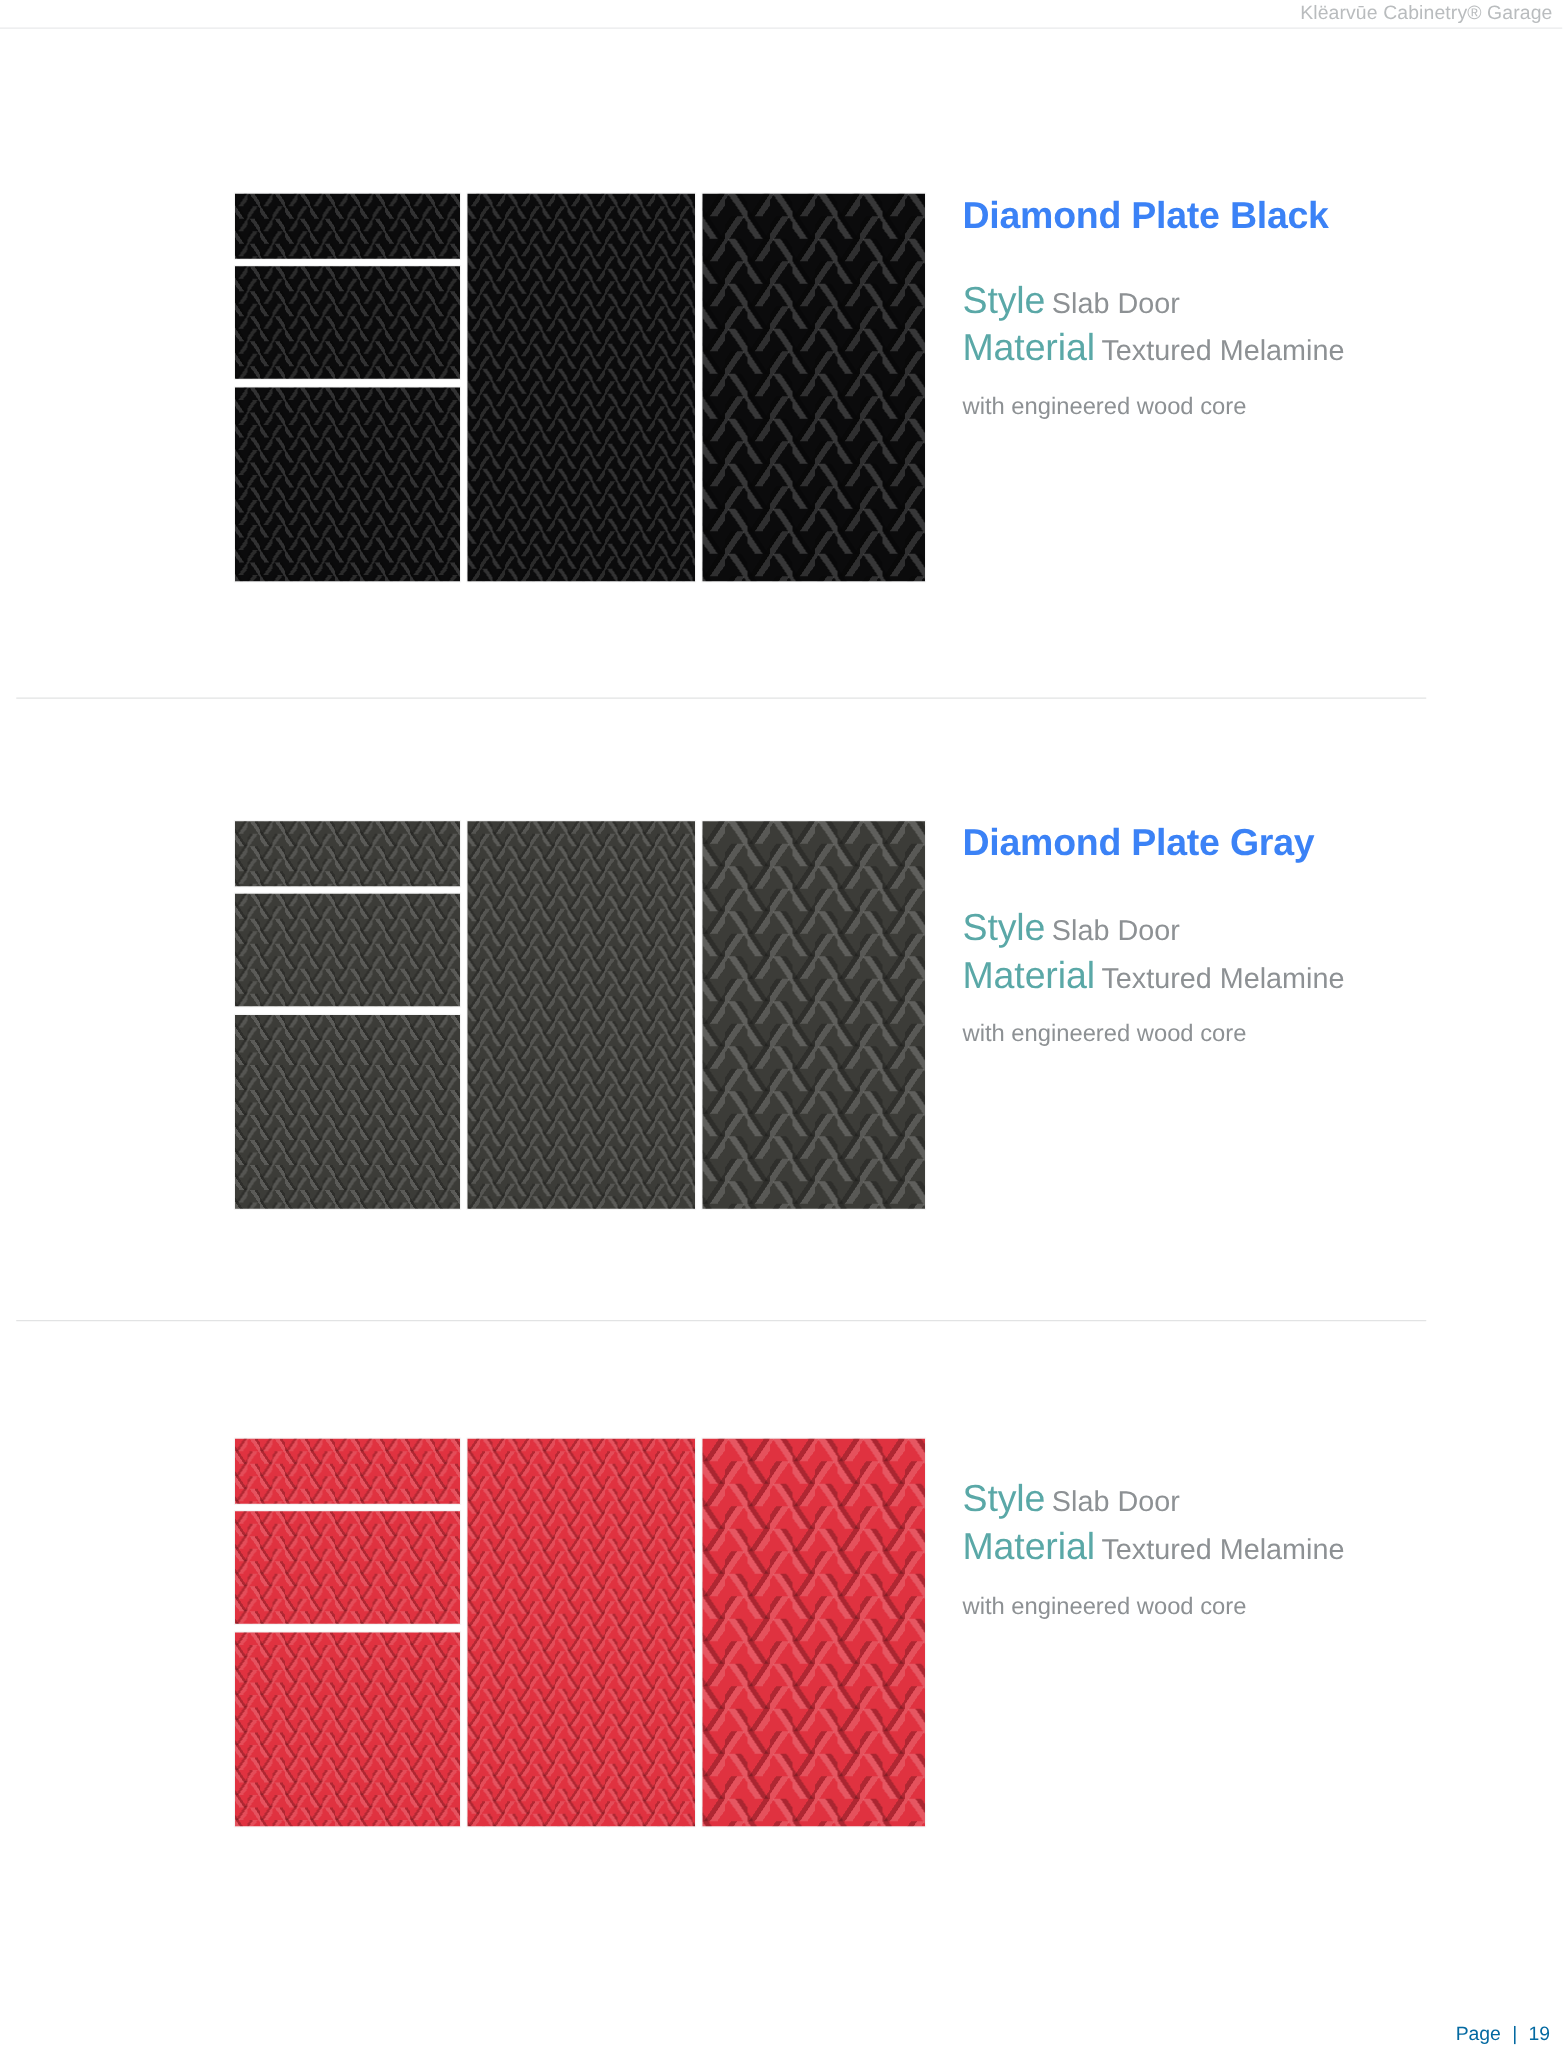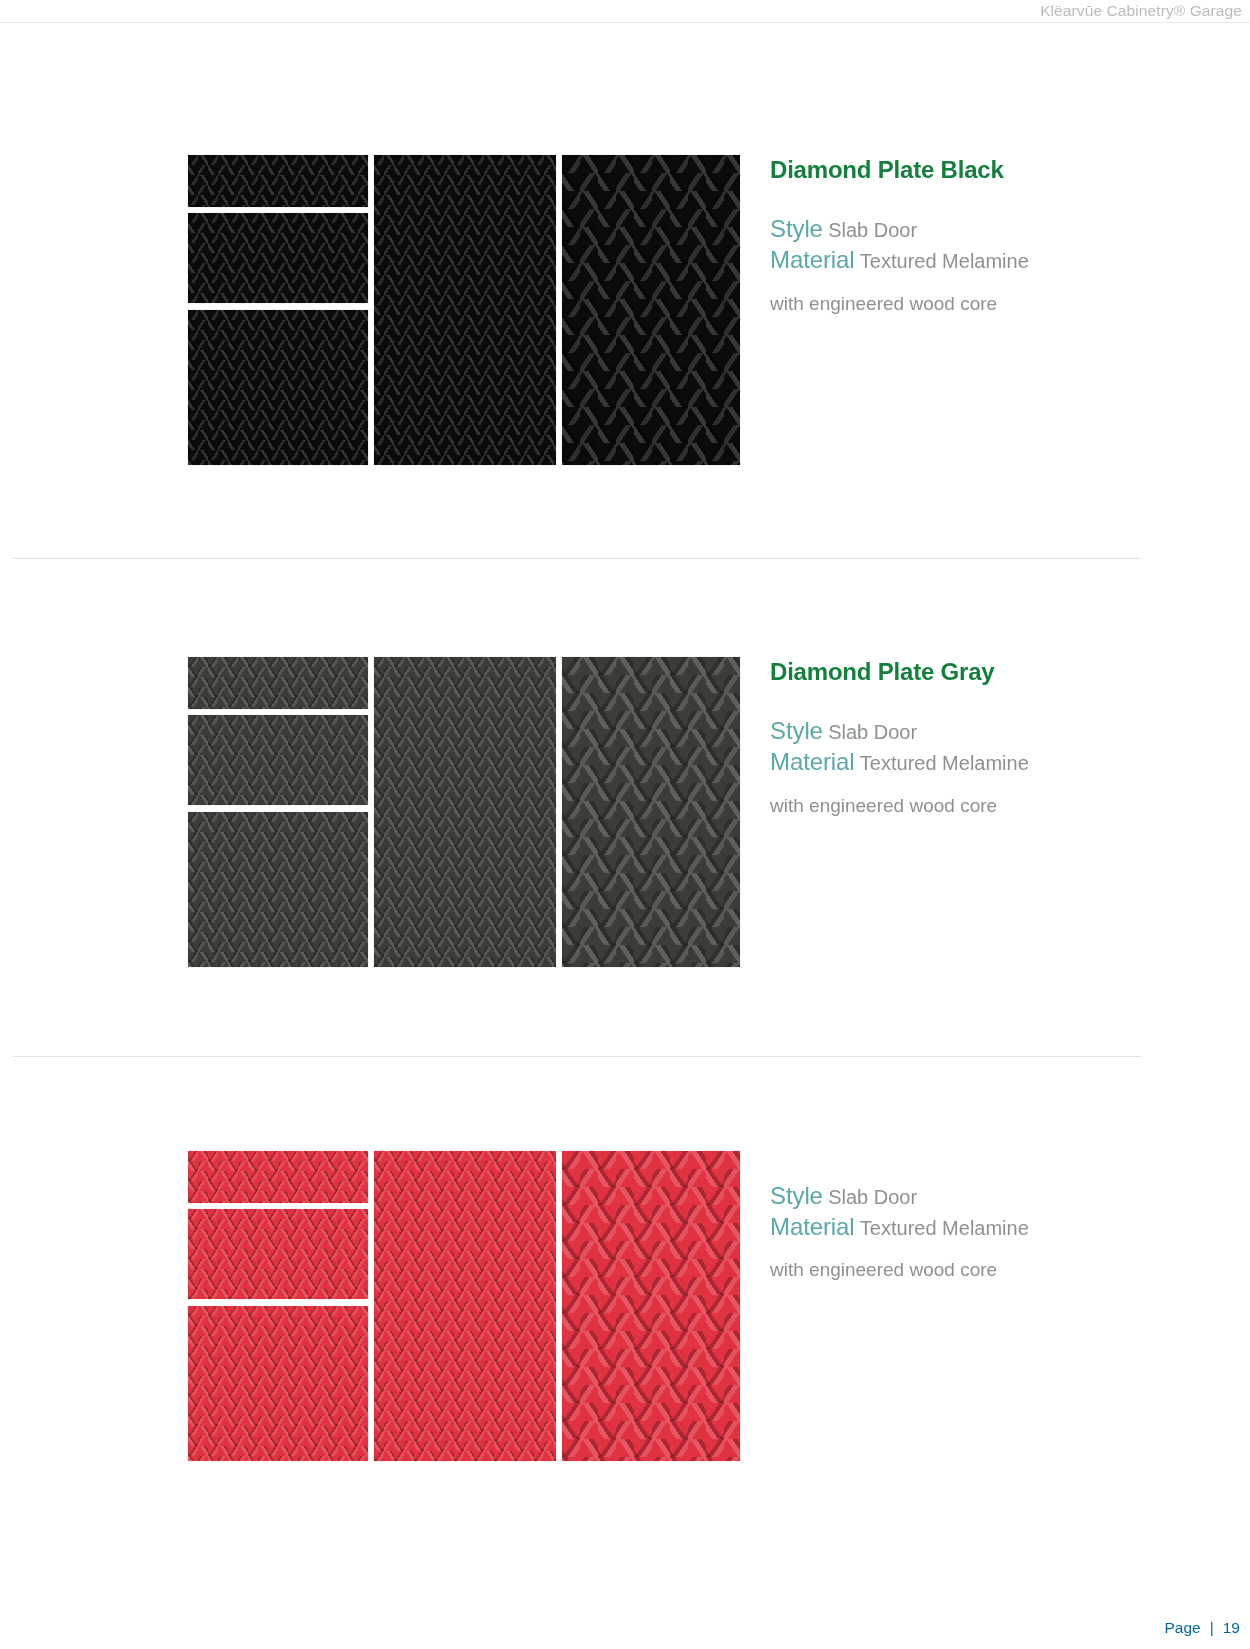--- a/index.html
+++ b/index.html
@@ -146,40 +146,40 @@
   }
 
   
   .info {
     position: relative;
     flex: 1 1 auto;
     padding-top: 95px;
     padding-right: 10px;
   }
   .product-title {
-    font-size: 24px;
+    font-size: 30px;
     font-weight: bold;
-    color: #15803d;
+    color: #3b82f6;
     line-height: 1.22;
     letter-spacing: -0.2px;
     max-width: 310px;
   }
   .spec-block { margin-top: 30px; }
   .spec-line {
     font-size: 19px;
     line-height: 1.28;
     color: #8d9194;
     white-space: nowrap;
   }
   .spec-label {
     color: #5aa8a7;
-    font-size: 24px;
+    font-size: 30px;
     letter-spacing: -0.1px;
   }
-  .spec-value { color: #8d9194; font-size: 20px; }
+  .spec-value { color: #8d9194; font-size: 23px; }
   .spec-cont {
     font-size: 19px;
     color: #8d9194;
     line-height: 1.28;
     margin-top: 16px;
   }
 
   
   .footer {
     position: absolute;

